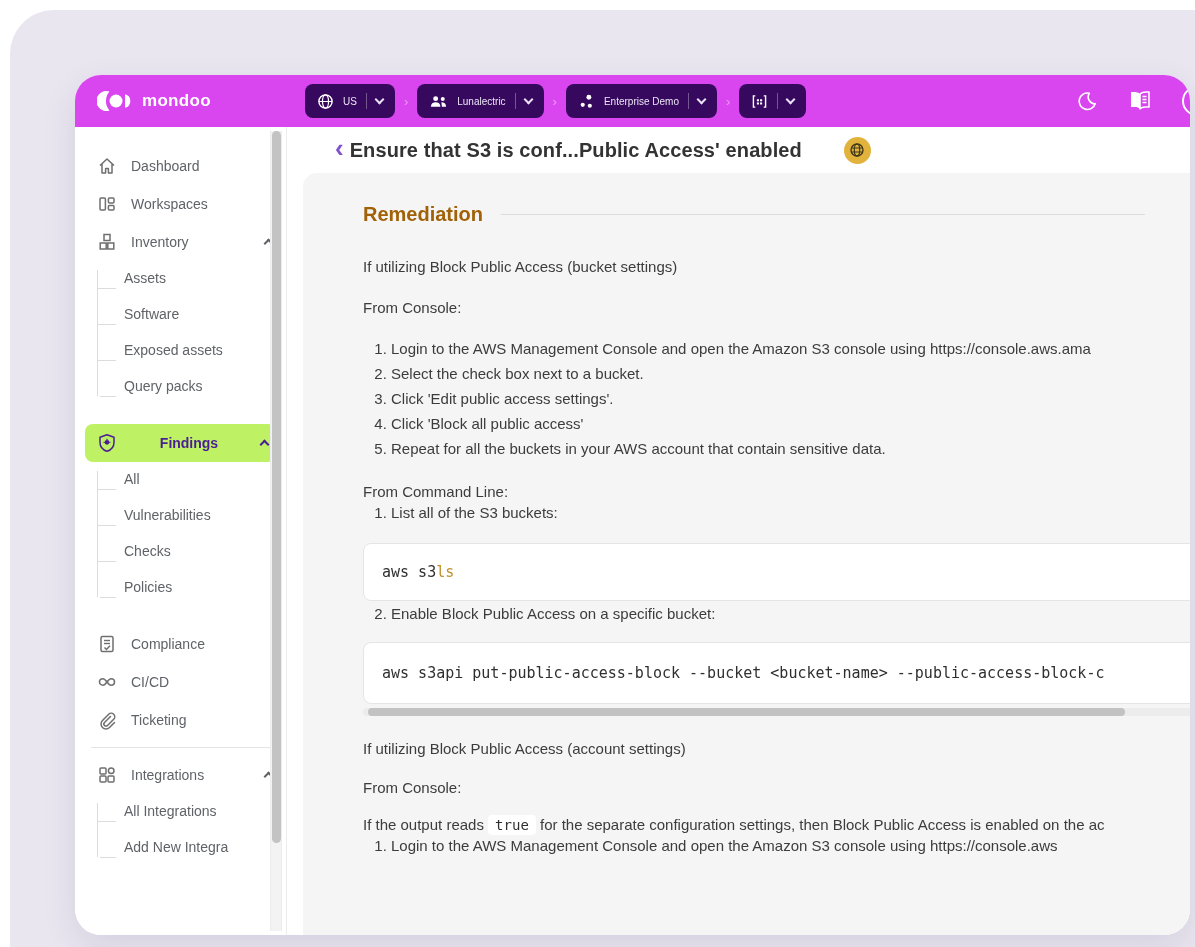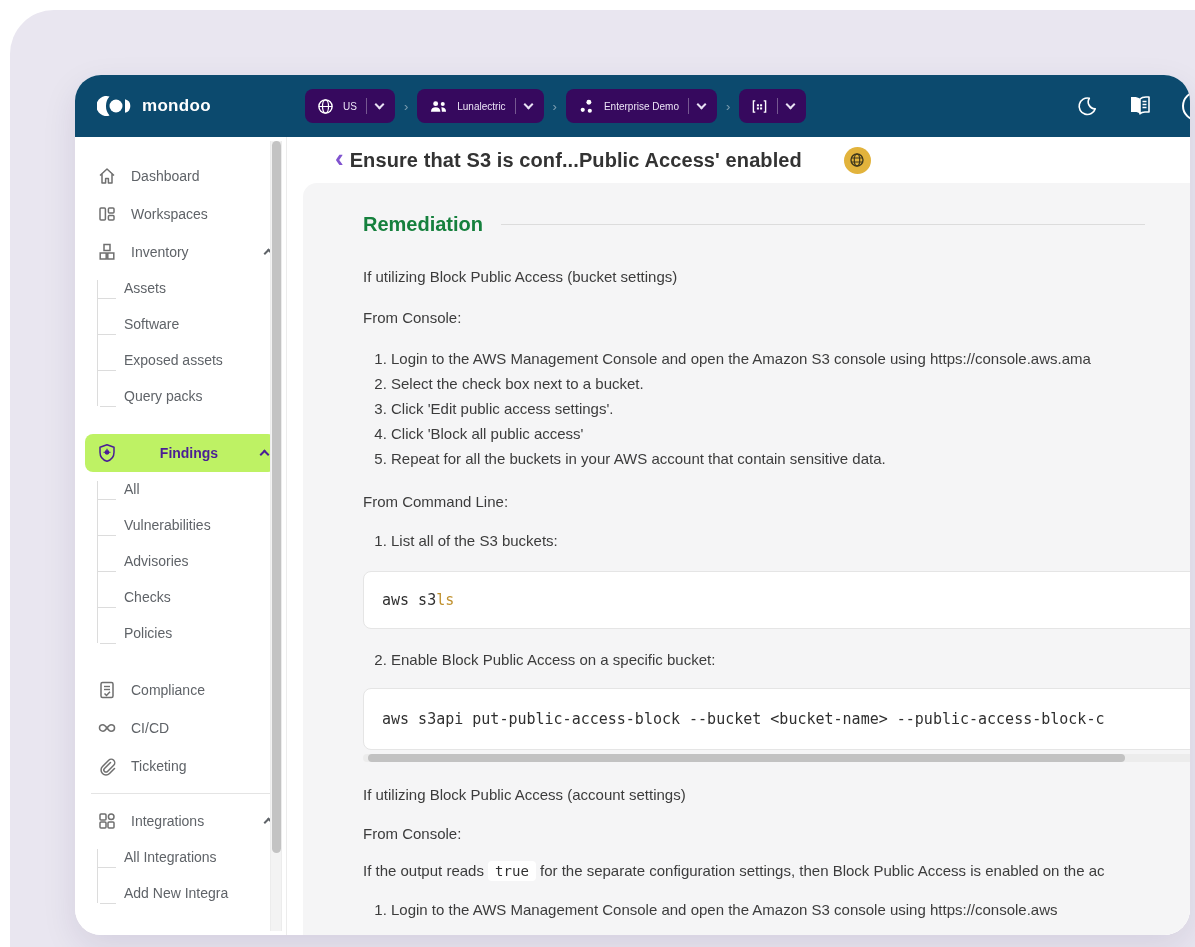--- a/index.html
+++ b/index.html
@@ -5,21 +5,21 @@
   * { margin:0; padding:0; box-sizing:border-box; }
   html,body { width:1195px; height:947px; overflow:hidden; background:#ffffff;
               font-family:"Liberation Sans", sans-serif; }
   .frame { position:absolute; top:10px; left:10px; right:0; bottom:0;
            background:#e9e6f0; border-radius:44px 0 0 0; }
   .window { position:absolute; left:75px; top:75px; width:1115px; height:860px;
             background:#ffffff; border-radius:26px; overflow:hidden;
             box-shadow:0 12px 34px rgba(40,20,80,.10); display:flex; flex-direction:column; }
 
   
-  .appbar { height:62px; background:#0c4a6e; display:flex; align-items:center; flex:none; }
+  .appbar { height:52px; background:#d946ef; display:flex; align-items:center; flex:none; }
   .logo-area { width:212px; flex:none; display:flex; align-items:center; padding-left:22px; gap:9px; }
   .brand { color:#fff; font-weight:700; font-size:17px; letter-spacing:.3px; }
   .crumbs { display:flex; align-items:center; gap:9px; margin-left:18px; }
   .chip { display:flex; align-items:center; gap:9px; background:#36095e; border-radius:8px;
           height:34px; padding:0 12px; color:#ece5f6; font-size:10px; cursor:pointer; }
   .chip .vdiv { width:1px; height:16px; background:rgba(255,255,255,.32); }
   .chev-dn { width:7px; height:7px; border-right:2px solid #e8e1f4; border-bottom:2px solid #e8e1f4;
              transform:rotate(45deg); margin-top:-3px; }
   .crumb-sep { color:rgba(255,255,255,.45); font-size:13px; }
   .appbar-actions { margin-left:auto; display:flex; align-items:center; gap:30px; padding-right:0; }
@@ -53,24 +53,24 @@
   .main { flex:1; display:flex; flex-direction:column; min-width:0; background:#fff; }
   .titlebar { height:46px; flex:none; display:flex; align-items:center; padding-left:48px; background:#fff; }
   .back-chev { color:#8053cf; font-size:26px; font-weight:700; line-height:1; margin-right:6px;
                margin-top:-4px; cursor:pointer; }
   .page-title { font-size:20px; font-weight:700; color:#333; letter-spacing:.1px; }
   .badge-aws { margin-left:42px; width:27px; height:27px; border-radius:50%; background:#e2b33c;
                display:flex; align-items:center; justify-content:center; flex:none; }
   .body { flex:1; background:#f5f5f6; margin-left:16px; border-top-left-radius:14px;
           padding:30px 0 0 60px; overflow:hidden; position:relative; }
   .sec-row { display:flex; align-items:center; margin-right:45px; }
-  .sec-title { font-size:20px; font-weight:700; color:#15803d; }
+  .sec-title { font-size:20px; font-weight:700; color:#a16207; }
   .sec-line { flex:1; height:1px; background:#dcdcdc; margin-left:18px; }
   p.bold { font-weight:400; font-size:15px; color:#3c3c3c; }
-  .mt32{margin-top:32px}.mt24{margin-top:24px}.mt22{margin-top:22px}.mt20{margin-top:20px}.mt18{margin-top:18px}
+  .mt32{margin-top:32px}.mt24{margin-top:24px}.mt22{margin-top:22px}.mt20{margin-top:20px}.mt18{}
   ol { margin-left:2px; padding-left:26px; color:#3c3c3c; font-size:15px; }
   ol li { line-height:25px; white-space:nowrap; }
   .codeblock { margin-top:18px; margin-right:-40px; background:#fff; border:1px solid #e5e5e5;
                border-radius:8px; height:58px; display:flex; align-items:center; padding-left:18px;
                font-family:"DejaVu Sans Mono", monospace; font-size:15px; color:#2f2f2f;
                white-space:nowrap; overflow:hidden; }
   .codeblock.tall { height:62px; margin-top:16px; }
   .kw { color:#c0912f; }
   .hscroll { margin-top:4px; margin-right:-40px; height:8px; background:#ececec; border-radius:4px; position:relative; }
   .hthumb { position:absolute; left:5px; top:0; height:8px; width:757px; background:#c2c2c2; border-radius:4px; cursor:pointer; }
@@ -216,23 +216,20 @@
         <span class="chev-up"></span>
       </div>
       <div class="subitems">
         <div class="subitem">
             <span>All</span>
           </div>
         <div class="subitem">
             <span>Vulnerabilities</span>
           </div>
         <div class="subitem">
-            <span>Advisories</span>
-          </div>
-        <div class="subitem">
             <span>Checks</span>
           </div>
         <div class="subitem">
             <span>Policies</span>
           </div>
       </div>
 
       <div class="nav-item">
         <svg width="20" height="20" viewBox="0 0 20 20">
           <rect x="4" y="2.5" width="12" height="15" rx="1.5" fill="none" stroke="#6f6f6f" stroke-width="1.5"></rect>

